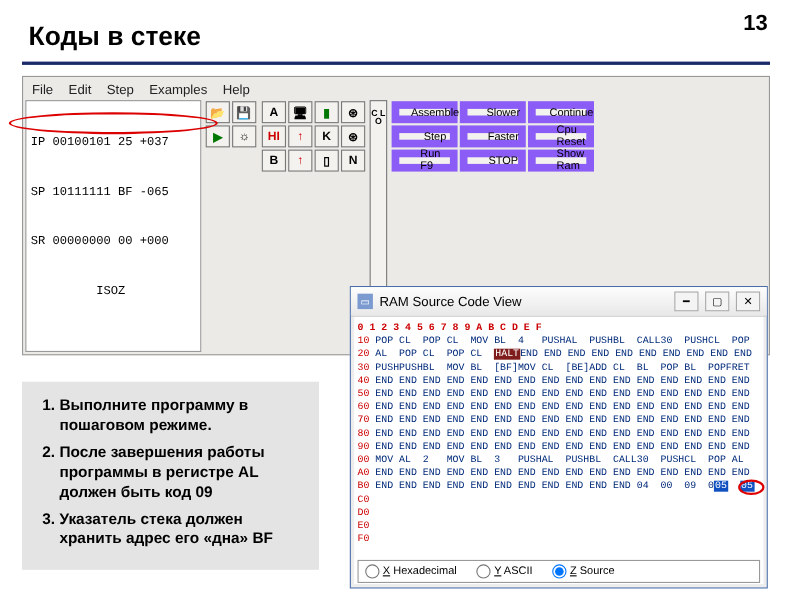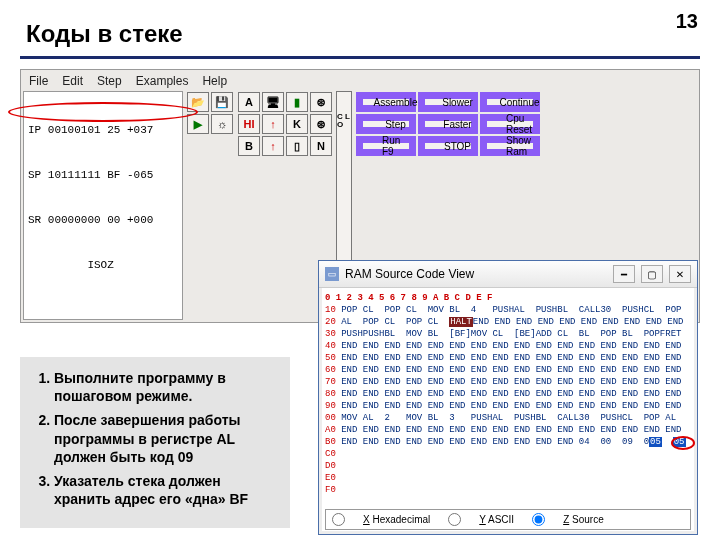--- a/index.html
+++ b/index.html
@@ -89,23 +89,24 @@
     font-size: 11px;
     cursor: pointer;
   }
   .tbtn.red { color: #c00; }
   .tbtn.green { color: #070; }
   .clo {
     width: 16px;
     font-size: 8px;
     font-weight: bold;
     line-height: 8px;
+    text-align: center;
     border:1px solid #777;
     background:#f4f2ef;
-    padding-top:21px;
+    padding-top:7px;
   }
   .btn-grid {
     display: grid;
     grid-template-columns: repeat(3, 60px);
     grid-auto-rows: 20px;
     gap: 2px;
     padding: 1px;
   }
   .btn {
     border: 7px solid #8b5cf6;
@@ -116,21 +117,21 @@
     justify-content: center;
     cursor: pointer;
     padding-left: 19px;
   }
   
   .instructions {
     background: #e4e4e4;
     width: 270px;
     padding: 12px 10px 14px 14px;
     font-size: 14px;
-    margin-top: 34px;
+    margin-top: 24px;
   }
   .instructions ol {
     margin: 0;
     padding-left: 20px;
   }
   .instructions li {
     margin-bottom: 6px;
     font-weight: bold;
     line-height: 1.3;
   }
@@ -189,21 +190,21 @@
   }
   .ram-radio {
     border:1px solid #999;
     margin-top:6px;
     padding:3px 6px;
     font-size:10px;
     display:flex;
     gap:18px;
     font-family: Arial,sans-serif;
   }
-  .ram-radio label { display:flex; align-items:center; gap:18px; }
+  .ram-radio label { display:flex; align-items:center; gap:3px; }
   .ram-radio input { margin:0; }
 </style>
 </head>
 <body>
 
 <div class="page-num">13</div>
 <h1 class="title">Коды в стеке</h1>
 <div class="hr"></div>
 
 <div class="sim-panel">

